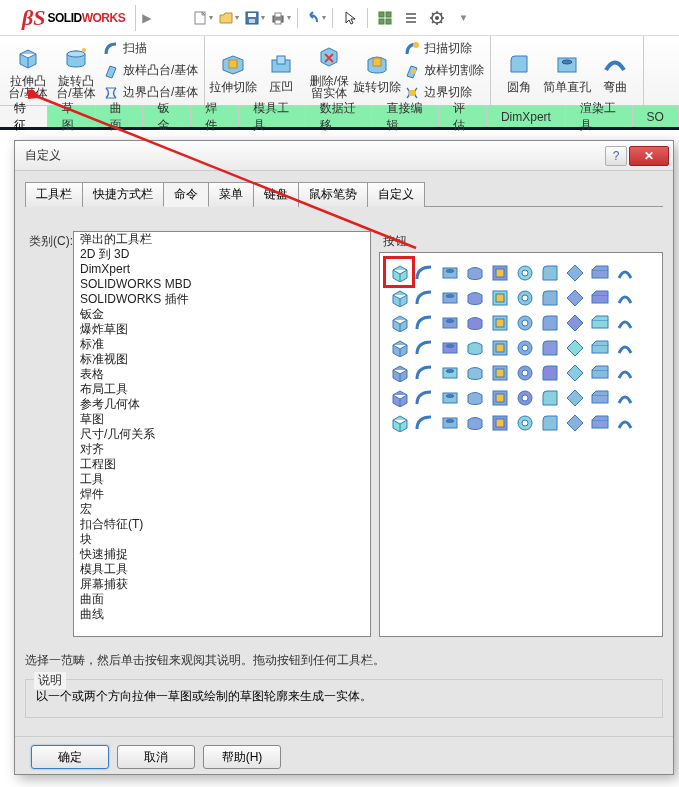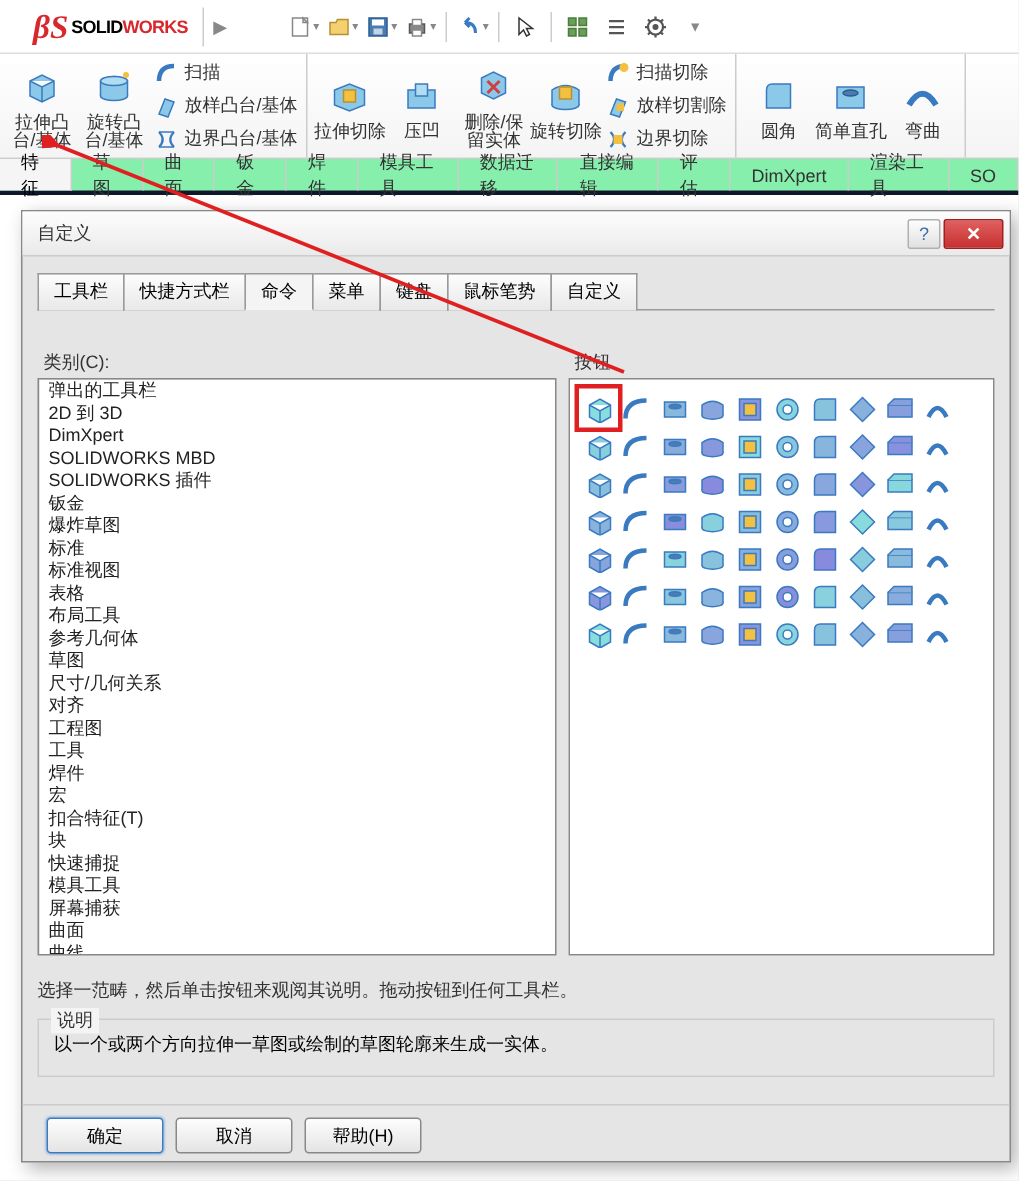--- a/index.html
+++ b/index.html
@@ -27,21 +27,21 @@
 .dialog{position:absolute;left:14px;top:140px;width:660px;height:635px;background:#e5e5e5;border:1px solid #888;box-shadow:4px 4px 12px rgba(0,0,0,0.3)}
 .dlg-title{height:30px;background:linear-gradient(#fdfdfd,#eaeaea);border-bottom:1px solid #ccc;display:flex;align-items:center;padding:0 4px 0 10px}
 .dlg-title-txt{flex:1;color:#333}
 .dlg-help{width:22px;height:20px;border:1px solid #b0b0b0;background:linear-gradient(#fdfdfd,#e0e0e0);display:flex;align-items:center;justify-content:center;color:#3a6ea5;border-radius:2px;margin-right:2px}
 .dlg-close{width:40px;height:20px;background:linear-gradient(#e06060,#c83030);border:1px solid #a02020;color:#fff;display:flex;align-items:center;justify-content:center;font-weight:bold;border-radius:2px}
 .dlg-body{padding:10px}
 .dlg-tabs{display:flex;border-bottom:1px solid #999;margin-bottom:24px}
 .dlg-tab{padding:3px 10px;border:1px solid #999;border-bottom:none;background:linear-gradient(#fdfdfd,#e8e8e8);margin-right:-1px;position:relative;top:1px}
 .dlg-tab.active{background:#f4f4f4;border-bottom:1px solid #f4f4f4;z-index:1}
 .panel{display:flex;gap:8px;height:406px}
-.left-col{flex:0 0 346px;display:flex;flex-direction:column}
+.left-col{flex:0 0 346px;display:flex;flex-direction:row}
 .lbl{margin:2px 0 2px 4px;color:#333}
 .listbox{border:1px solid #888;background:#fff;flex:1;overflow-y:auto;overflow-x:hidden;position:relative}
 .listbox::-webkit-scrollbar{width:16px}
 .listbox::-webkit-scrollbar-track{background:#f0f0f0;border-left:1px solid #ccc}
 .listbox::-webkit-scrollbar-thumb{background:#c8c8c8;border:1px solid #999}
 .listbox::-webkit-scrollbar-button{height:16px;background:#e8e8e8;border:1px solid #999}
 .li{padding:0 6px;line-height:15px;color:#222}
 .right-col{flex:1;display:flex;flex-direction:column}
 .btn-grid{border:1px solid #888;background:#fff;flex:1;padding:8px;display:flex;flex-wrap:wrap;align-content:flex-start;gap:3px 3px}
 .gbtn{width:22px;height:22px;display:flex;align-items:center;justify-content:center}

